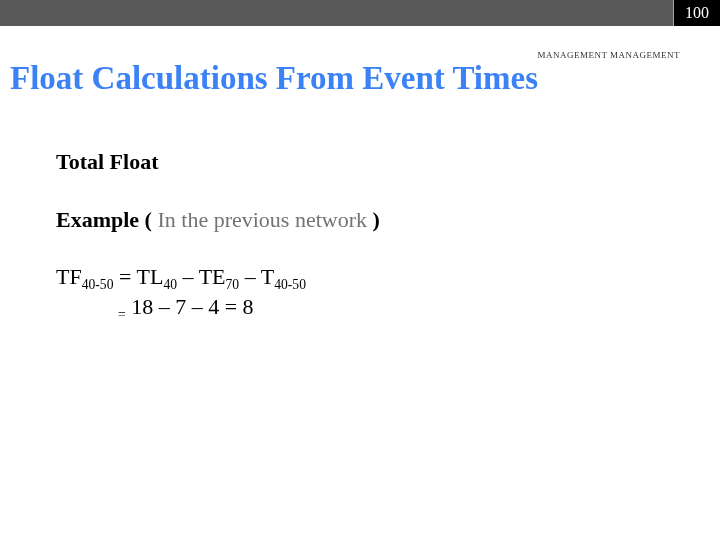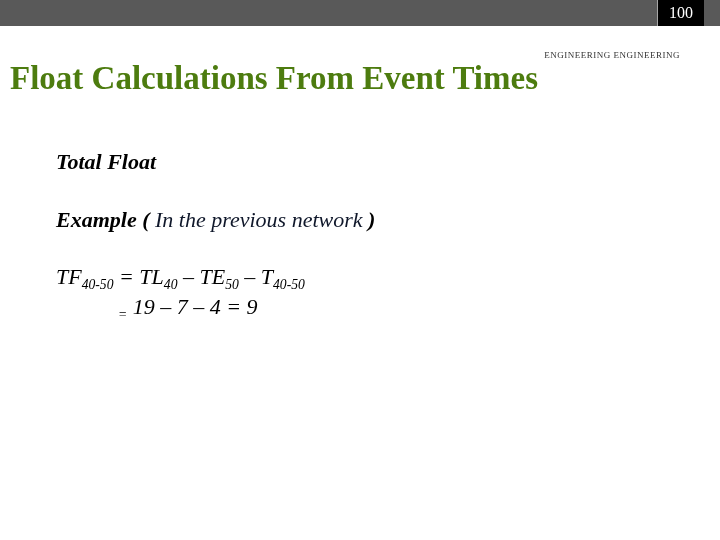--- a/index.html
+++ b/index.html
@@ -19,21 +19,21 @@
     box-sizing: border-box;
   }
   .topbar {
     width: 100%;
     height: 26px;
     background: #595959;
   }
   .pagenum-box {
     position: absolute;
     top: 0;
-    right: 16px;
+    right: 0;
     width: 46px;
     height: 26px;
     background: #000;
     color: #fff;
     font-family: Georgia, serif;
     font-size: 16px;
     line-height: 26px;
     text-align: center;
     border-left: 1px solid #a6a6a6;
   }
@@ -44,36 +44,35 @@
     font-size: 9px;
     letter-spacing: 0.5px;
     color: #333;
     font-family: Georgia, serif;
   }
   .title {
     margin: 34px 10px 0 10px;
     font-family: Georgia, "Times New Roman", serif;
     font-weight: bold;
     font-size: 33px;
-    color: #4d7c0f;
+    color: #3b82f6;
   }
   .content {
     margin: 50px 0 0 56px;
     font-family: Georgia, "Times New Roman", serif;
     font-size: 22px;
     line-height: 1.35;
     font-weight: normal;
     color: #000;
   }
   .content .block {
     margin-bottom: 28px;
-    font-style: italic;
   }
   .bold { font-weight: bold; }
-  .red  { color: #0f172a; }
+  .red  { color: #737373; }
   sub {
     font-size: 0.62em;
     vertical-align: sub;
     line-height: 0;
   }
   .eq-indent {
     display: inline-block;
     width: 62px;
   }
 </style>
@@ -81,37 +80,37 @@
 <body>
 
 <div class="slide">
 
   <div class="topbar"></div>
 
   <div class="pagenum-box">
     <span>100</span>
   </div>
 
-  <div class="tagline">ENGINEERING ENGINEERING</div>
+  <div class="tagline">MANAGEMENT MANAGEMENT</div>
 
   <div class="title">Float Calculations From Event Times</div>
 
   <div class="content">
 
     <div class="block bold">Total Float</div>
 
 
     <div class="block">
       <span class="bold">Example ( </span><span class="red">In the previous network</span><span class="bold"> )</span>
     </div>
 
     <div class="block">
       <div>
-        <span>TF</span><sub>40-50</sub><span> = </span><span>TL</span><sub>40</sub><span> – </span><span>TE</span><sub>50</sub><span> – </span><span>T</span><sub>40-50</sub>
+        <span>TF</span><sub>40-50</sub><span> = </span><span>TL</span><sub>40</sub><span> – </span><span>TE</span><sub>70</sub><span> – </span><span>T</span><sub>40-50</sub>
       </div>
       <div>
-        <span class="eq-indent"></span><sub>=</sub><span> 19 – 7 – 4 = 9</span>
+        <span class="eq-indent"></span><sub>=</sub><span> 18 – 7 – 4 = 8</span>
       </div>
     </div>
 
   </div>
 
 </div>
 
 </body></html>

